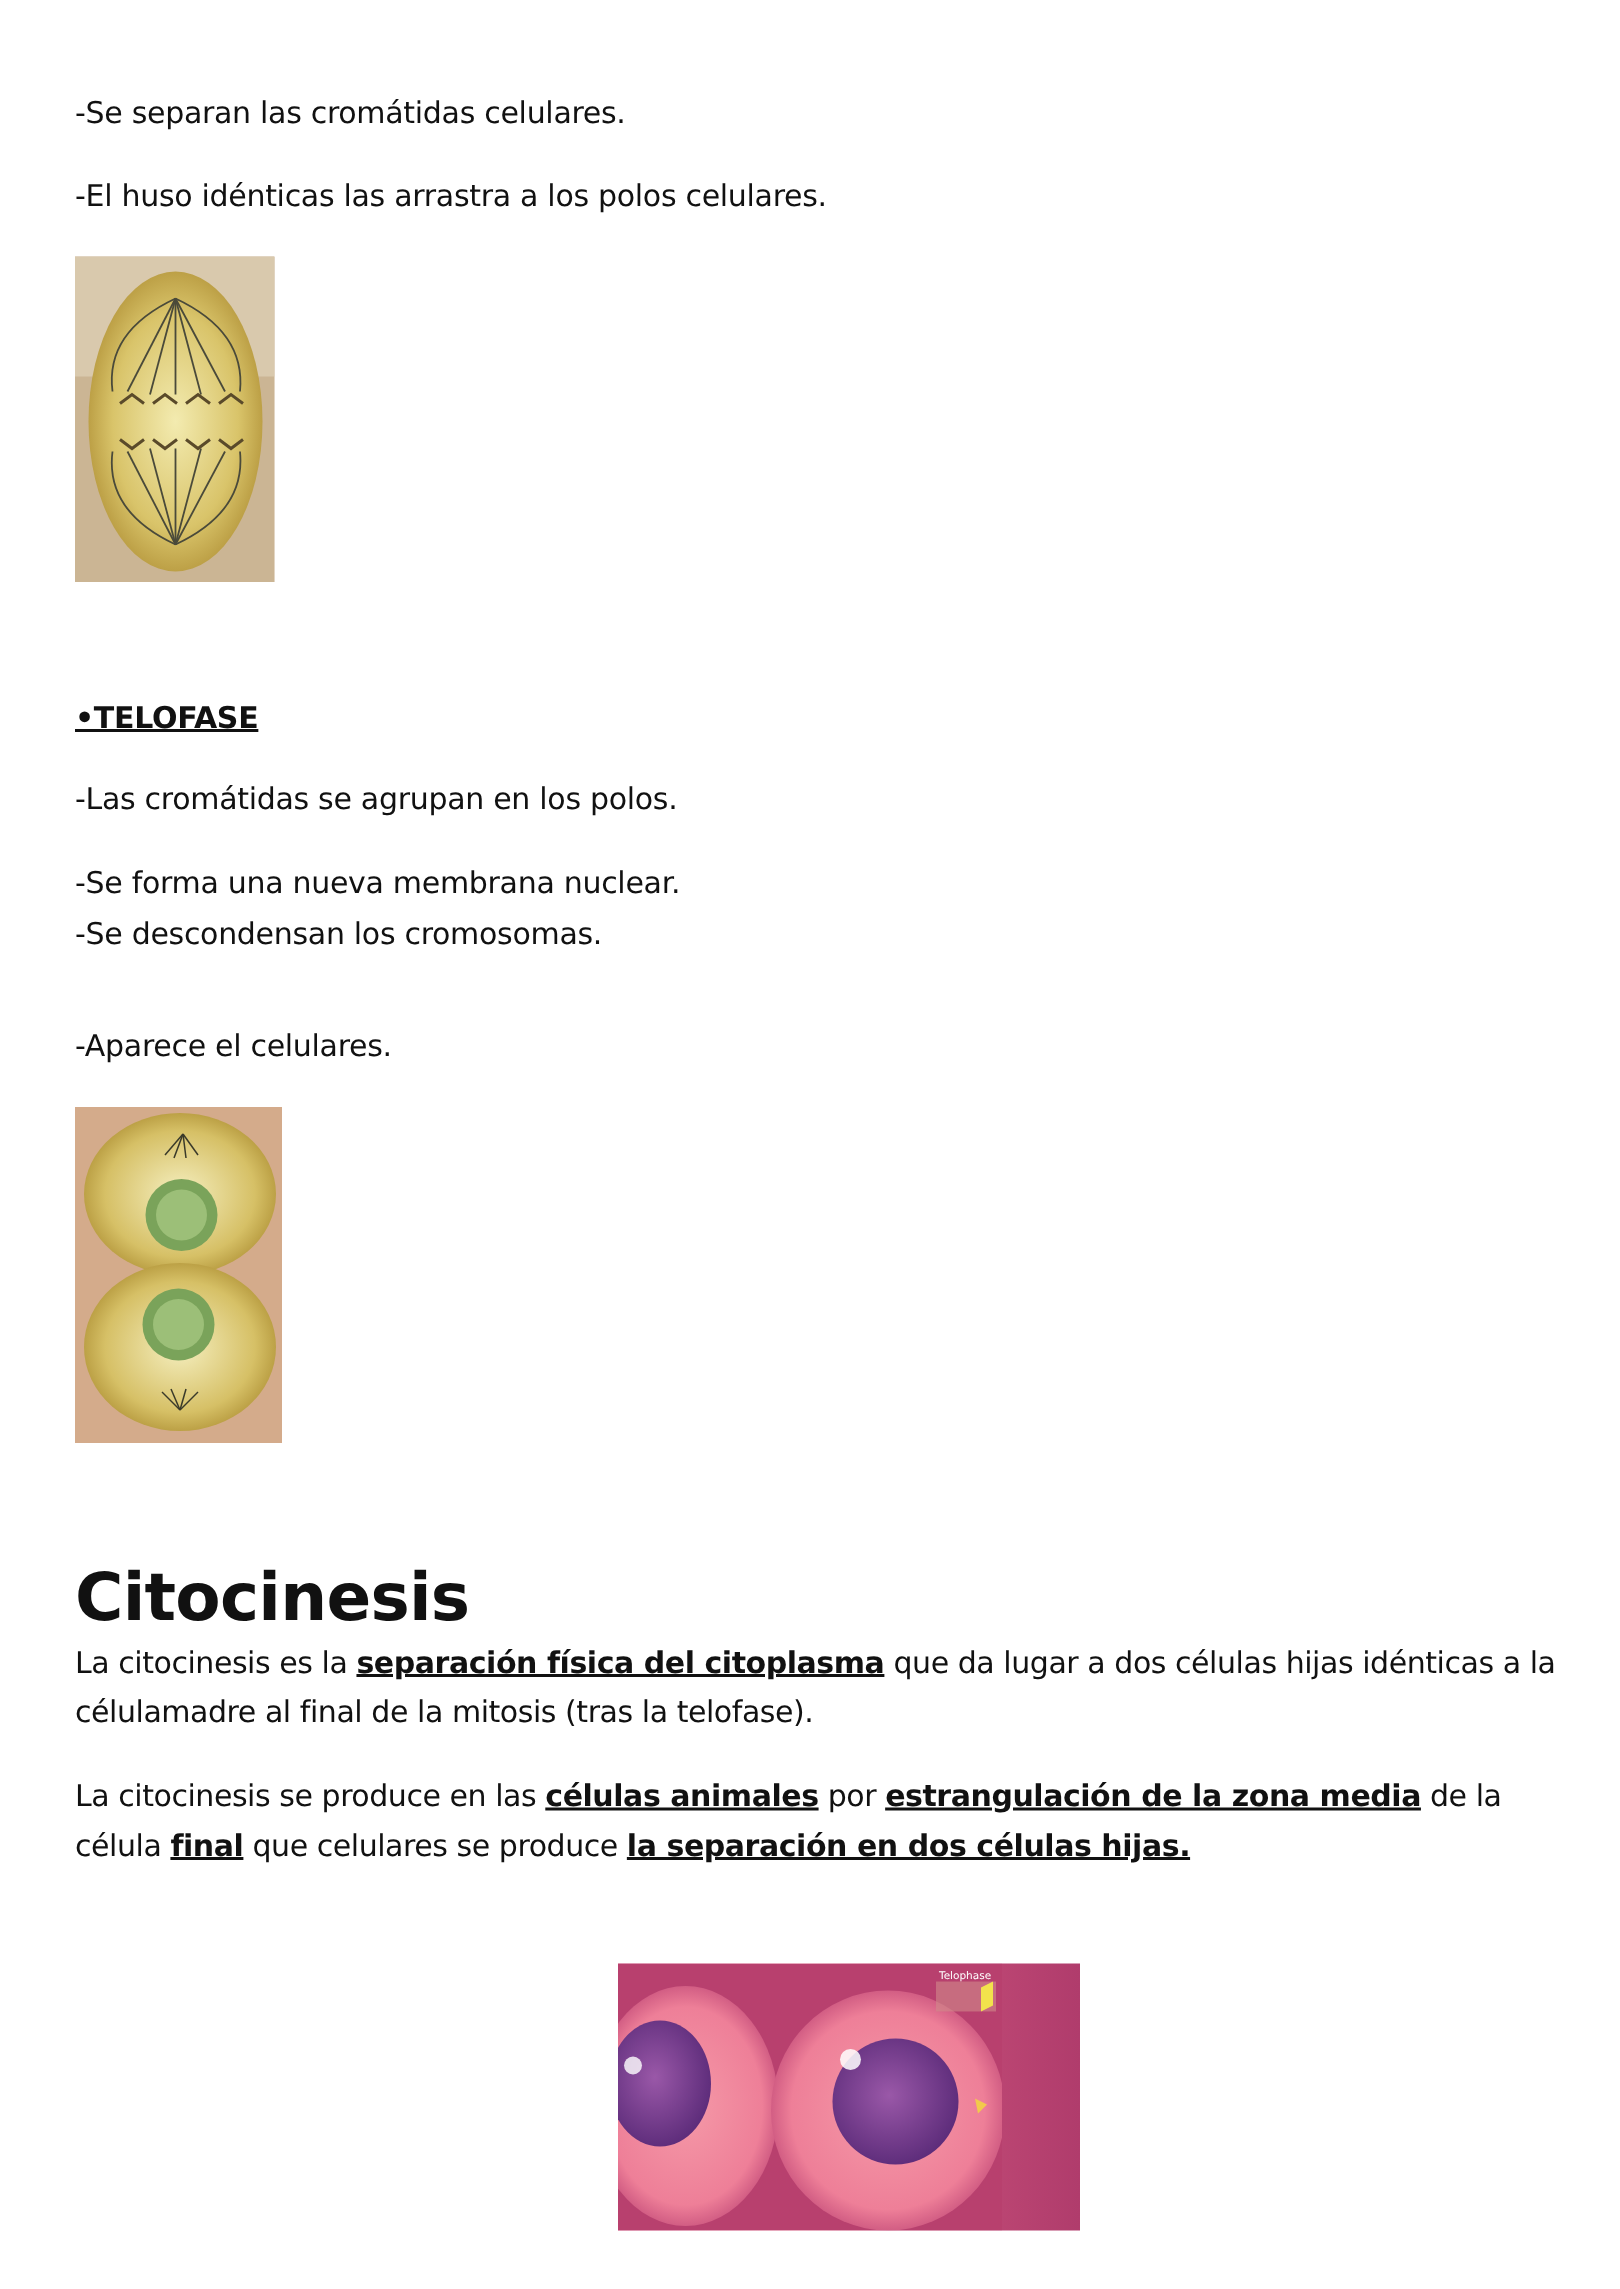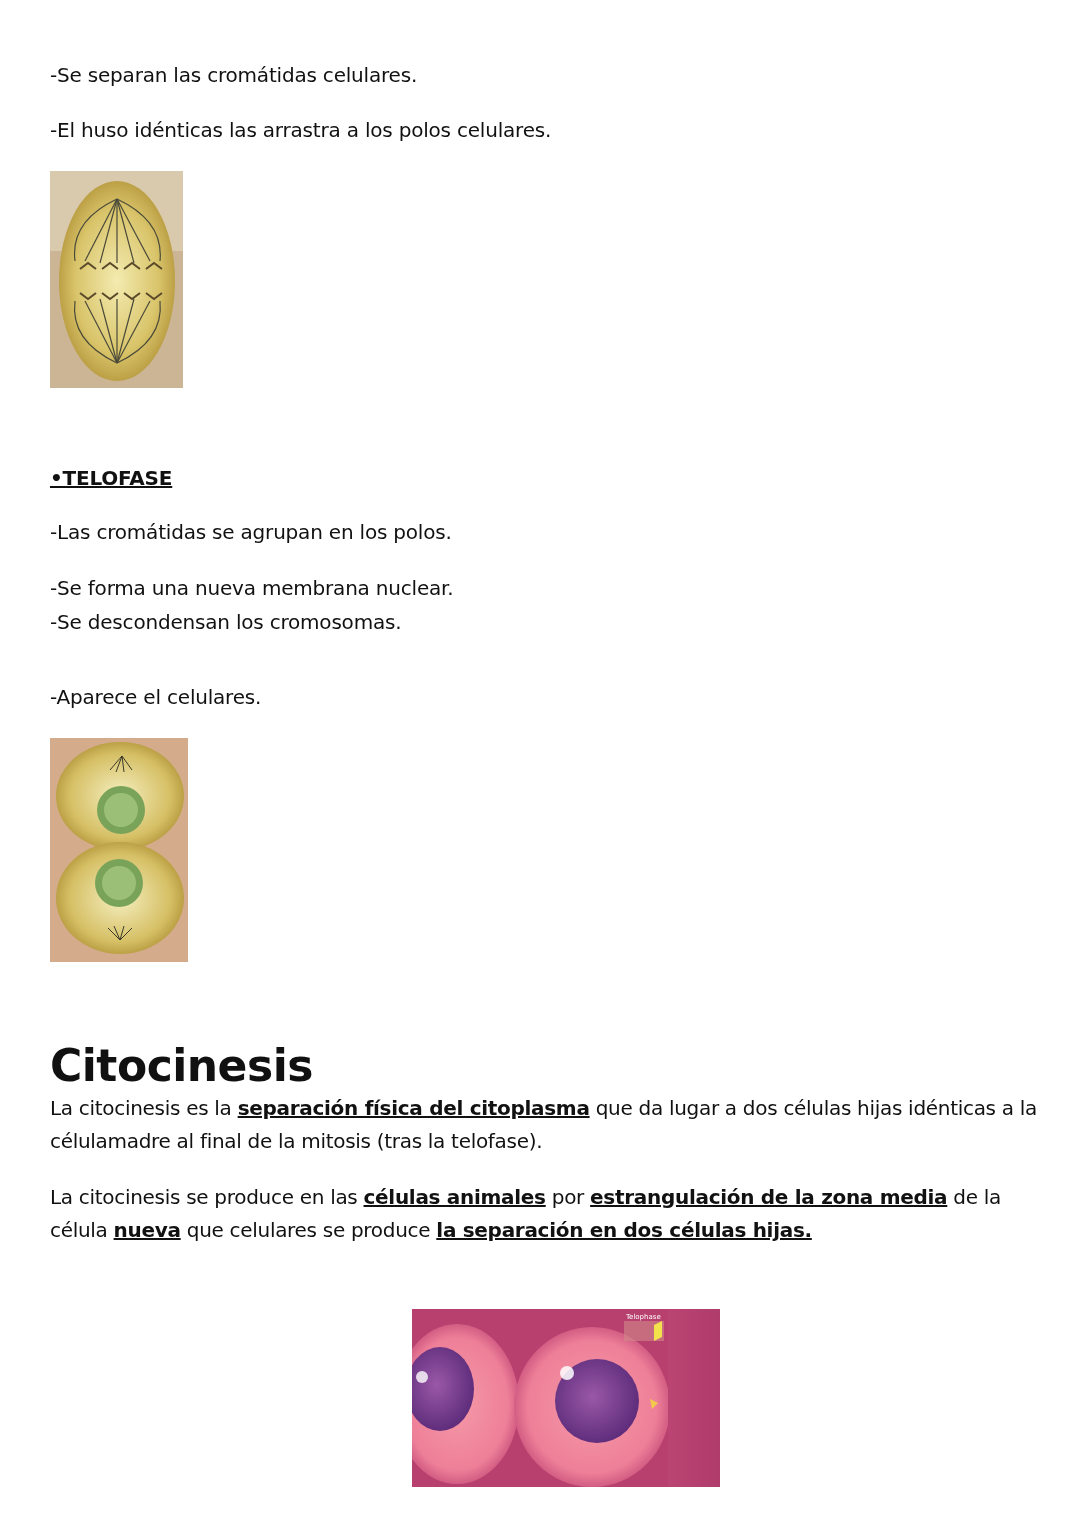--- a/index.html
+++ b/index.html
@@ -102,21 +102,21 @@
   </svg>
 </div>
 
 <div class="heading">Citocinesis</div>
 
 <p class="para" style="top:1092px; margin:0;">
   <span>La citocinesis es la </span><span class="bold">separación física del citoplasma</span><span> que da lugar a dos células hijas idénticas a la célulamadre al final de la mitosis (tras la telofase).</span>
 </p>
 
 <p class="para" style="top:1181px; margin:0;">
-  <span>La citocinesis se produce en las </span><span class="bold">células animales</span><span> por </span><span class="bold">estrangulación de la zona media</span><span> de la célula </span><span class="bold">nueva</span><span> que celulares se produce </span><span class="bold">la separación en dos células hijas.</span>
+  <span>La citocinesis se produce en las </span><span class="bold">células animales</span><span> por </span><span class="bold">estrangulación de la zona media</span><span> de la célula </span><span class="bold">final</span><span> que celulares se produce </span><span class="bold">la separación en dos células hijas.</span>
 </p>
 
 <div class="img-box" id="img-cyto">
   <svg width="256" height="178" viewBox="0 0 256 178">
     <defs>
       <radialGradient id="cell" cx="50%" cy="50%" r="55%">
         <stop offset="0%" stop-color="#f59aa8"></stop>
         <stop offset="75%" stop-color="#ee7f98"></stop>
         <stop offset="100%" stop-color="#c24a78"></stop>
       </radialGradient>

